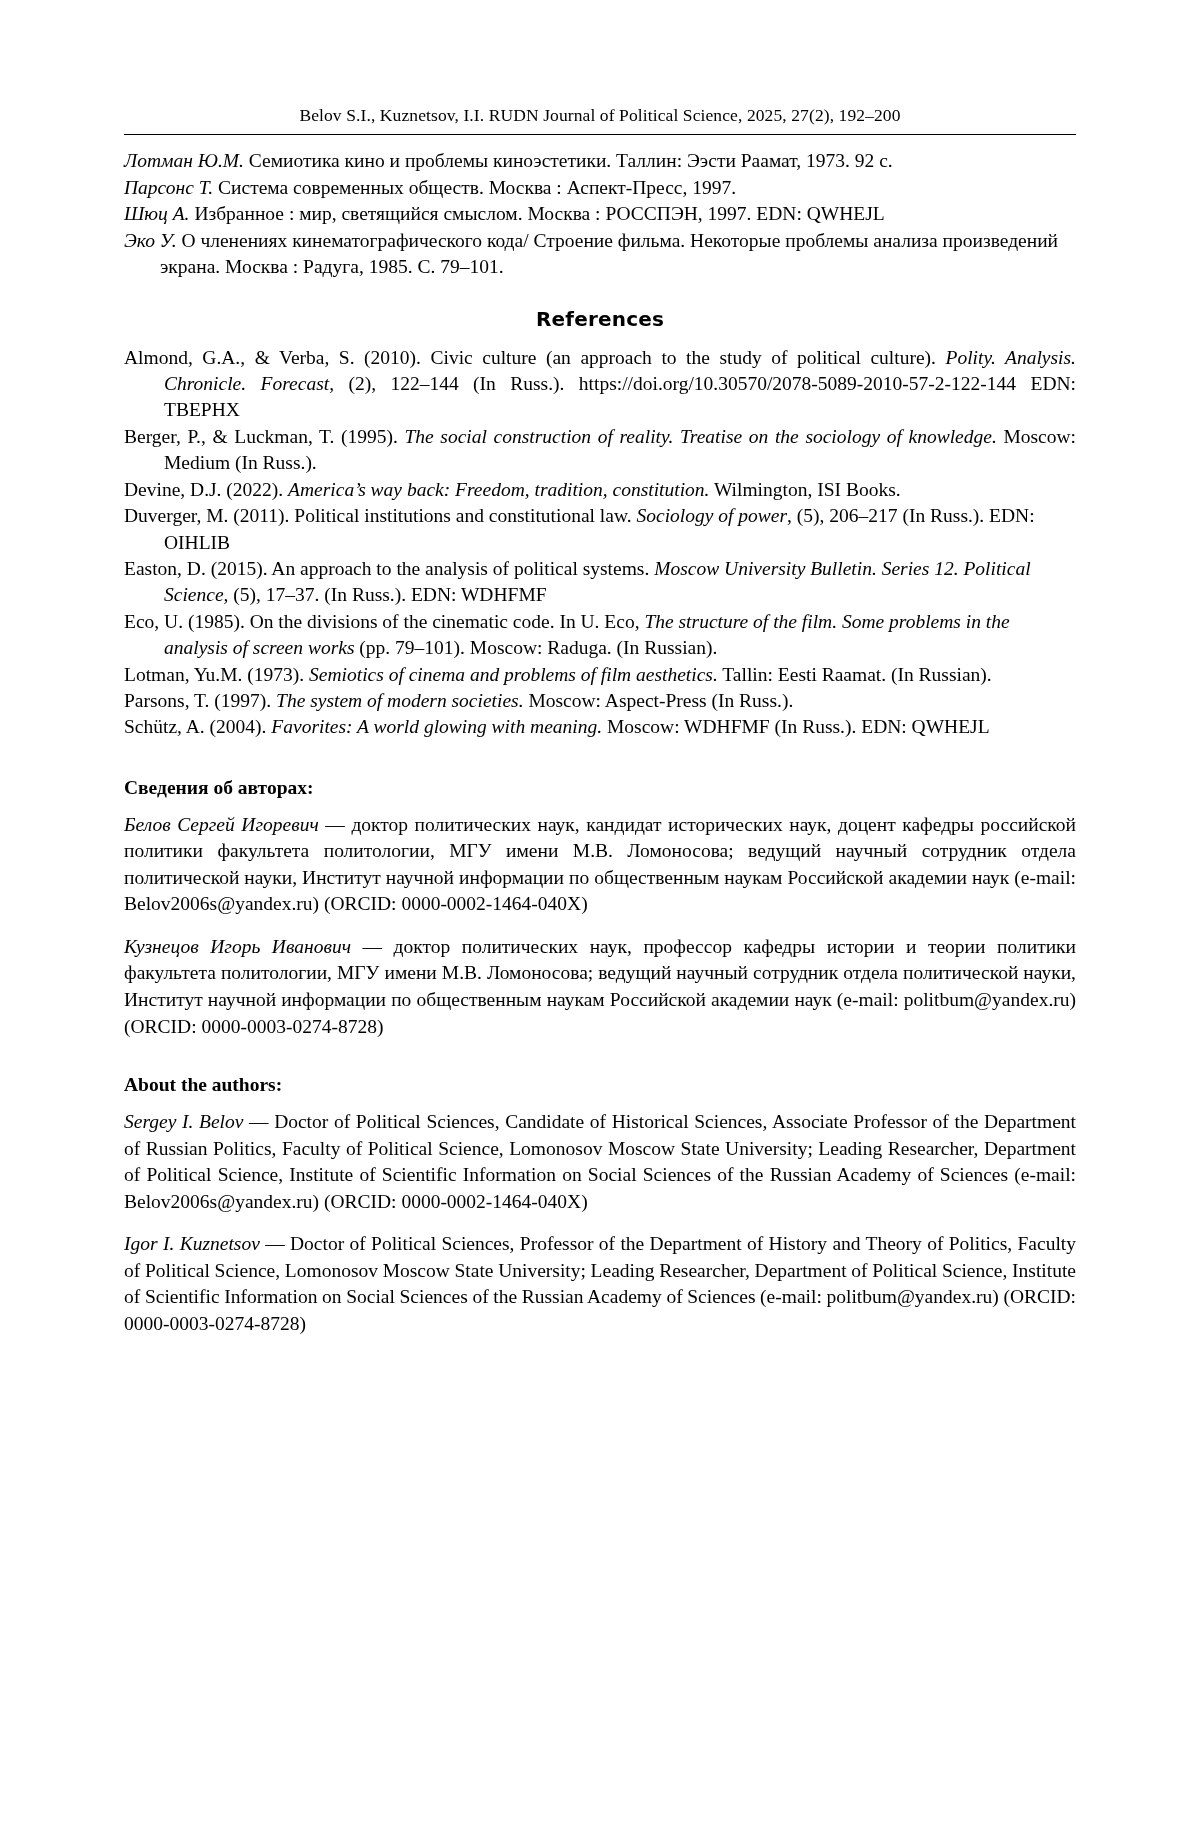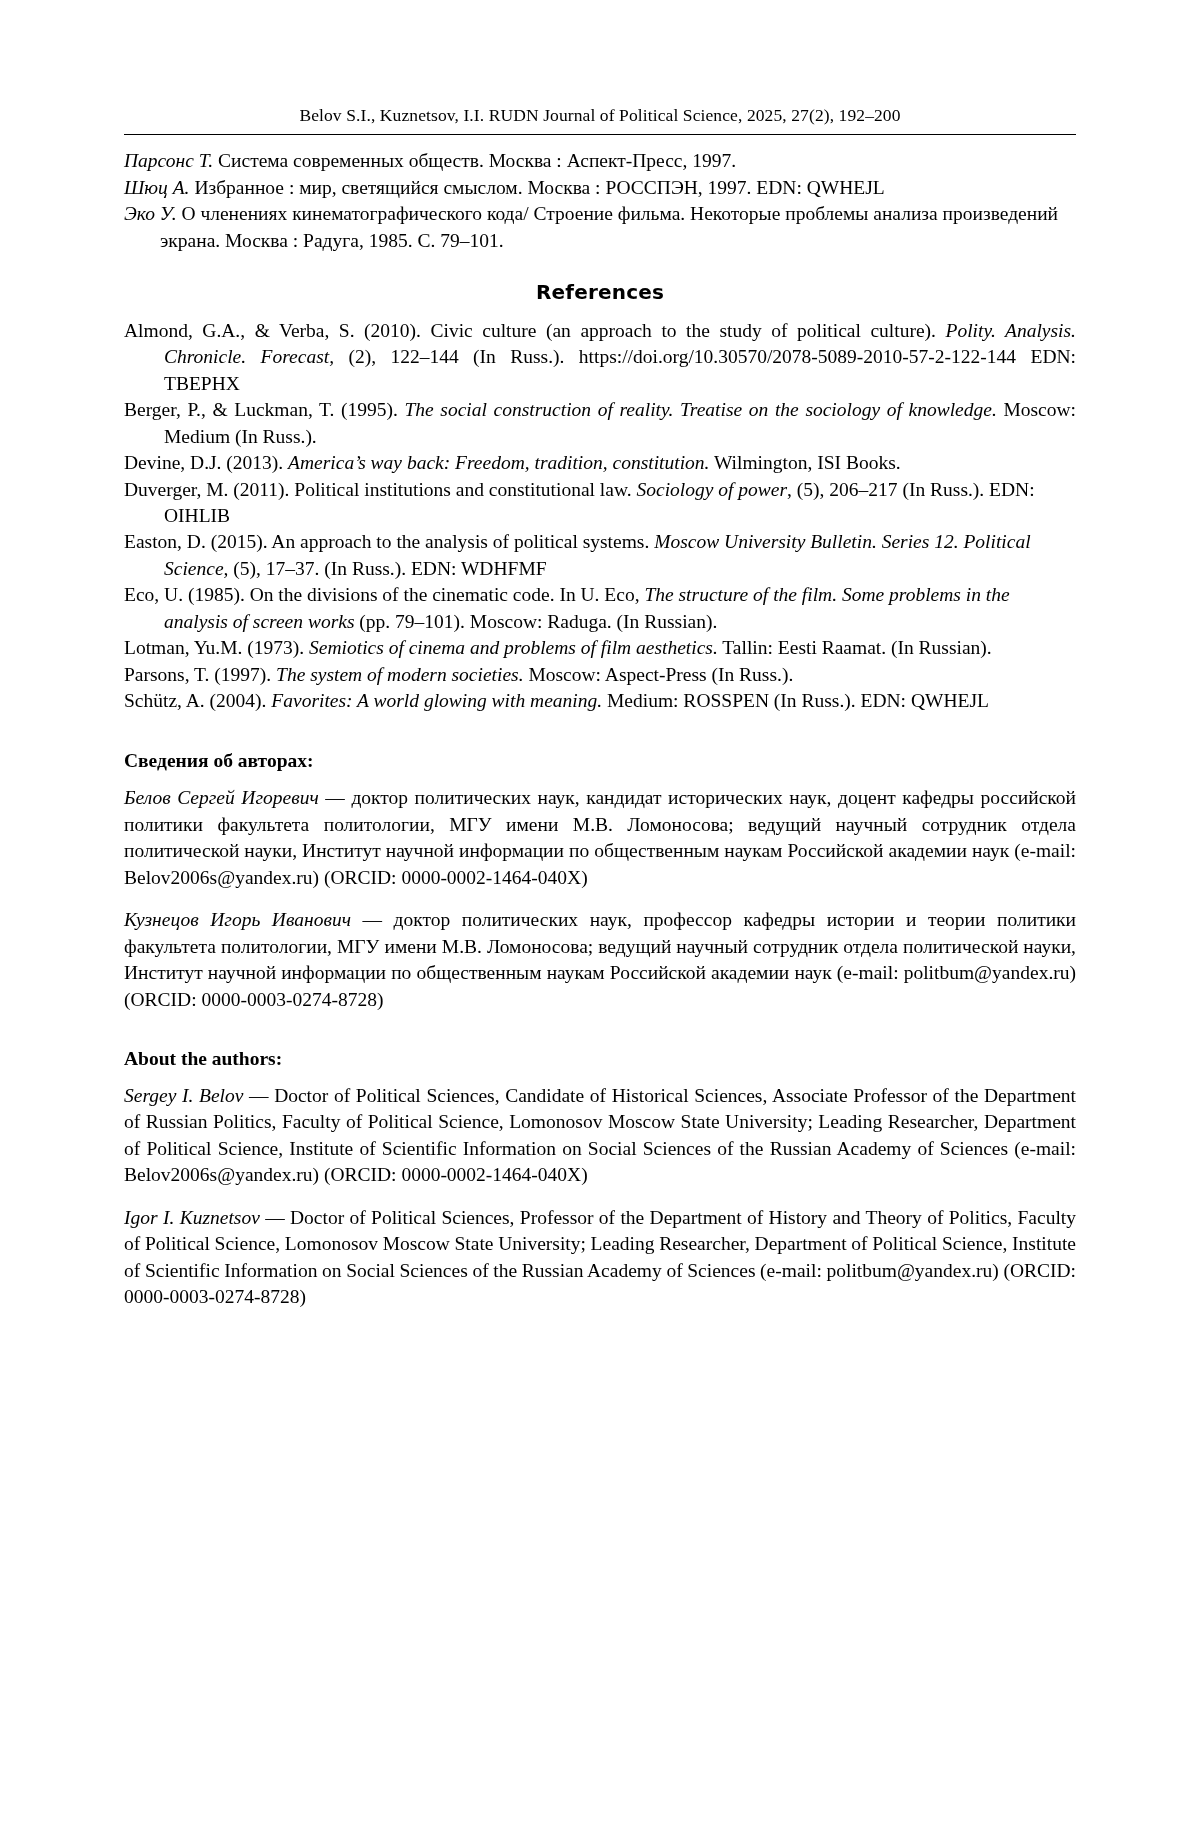--- a/index.html
+++ b/index.html
@@ -96,20 +96,23 @@
 
   <div class="running-head">
     <span>Belov S.I., Kuznetsov, I.I.</span>
     <span class="it">RUDN Journal of Political Science,</span>
     <span>2025, 27(2), 192–200</span>
   </div>
   <div class="rule"></div>
 
   <div class="ru-list">
     <div class="ru-item">
+      <i class="hang">Лотман Ю.М.</i><span> Семиотика кино и проблемы киноэстетики. Таллин: Ээсти Раамат, 1973. 92 с.</span>
+    </div>
+    <div class="ru-item">
       <i class="hang">Парсонс Т.</i><span> Система современных обществ. Москва : Аспект-Пресс, 1997.</span>
     </div>
     <div class="ru-item">
       <i class="hang">Шюц А.</i><span> Избранное : мир, светящийся смыслом. Москва : РОССПЭН, 1997. EDN: QWHEJL</span>
     </div>
     <div class="ru-item">
       <i class="hang">Эко У.</i><span> О членениях кинематографического кода/ Строение фильма. Некоторые проблемы анализа произведений экрана. Москва : Радуга, 1985. С. 79–101.</span>
     </div>
   </div>
 
@@ -119,21 +122,21 @@
 
     <div class="en-item">
       <span>Almond, G.A., &amp; Verba, S. (2010). Civic culture (an approach to the study of political culture). </span><i>Polity. Analysis. Chronicle. Forecast,</i><span> (2), 122–144 (In Russ.). https://doi.org/10.30570/2078-5089-2010-57-2-122-144 EDN: TBEPHX</span>
     </div>
 
     <div class="en-item">
       <span>Berger, P., &amp; Luckman, T. (1995). </span><i>The social construction of reality. Treatise on the sociology of knowledge.</i><span> Moscow: Medium (In Russ.).</span>
     </div>
 
     <div class="en-item nojust">
-      <span>Devine, D.J. (2013). </span><i>America’s way back: Freedom, tradition, constitution.</i><span> Wilmington, ISI Books.</span>
+      <span>Devine, D.J. (2022). </span><i>America’s way back: Freedom, tradition, constitution.</i><span> Wilmington, ISI Books.</span>
     </div>
 
     <div class="en-item nojust">
       <span>Duverger, M. (2011). Political institutions and constitutional law. </span><i>Sociology of power</i><span>, (5), 206–217 (In Russ.). EDN: OIHLIB</span>
     </div>
 
     <div class="en-item nojust">
       <span>Easton, D. (2015). An approach to the analysis of political systems. </span><i>Moscow University Bulletin. Series 12. Political Science,</i><span> (5), 17–37. (In Russ.). EDN: WDHFMF</span>
     </div>
 
@@ -144,21 +147,21 @@
 
     <div class="en-item nojust">
       <span>Lotman, Yu.M. (1973). </span><i>Semiotics of cinema and problems of film aesthetics.</i><span> Tallin: Eesti Raamat. (In Russian).</span>
     </div>
 
     <div class="en-item nojust">
       <span>Parsons, T. (1997). </span><i>The system of modern societies.</i><span> Moscow: Aspect-Press (In Russ.).</span>
     </div>
 
     <div class="en-item">
-      <span>Schütz, A. (2004). </span><i>Favorites: A world glowing with meaning.</i><span> Medium: ROSSPEN (In Russ.). EDN: QWHEJL</span>
+      <span>Schütz, A. (2004). </span><i>Favorites: A world glowing with meaning.</i><span> Moscow: WDHFMF (In Russ.). EDN: QWHEJL</span>
     </div>
 
   </div>
 
   <h3 class="sub">Сведения об авторах:</h3>
 
   <div class="para">
     <i>Белов Сергей Игоревич</i><span> — доктор политических наук, кандидат исторических наук, доцент кафедры российской политики факультета политологии, МГУ имени М.В. Ломоносова; ведущий научный сотрудник отдела политической науки, Институт научной информации по общественным наукам Российской академии наук (e-mail: Belov2006s@yandex.ru) (ORCID: 0000-0002-1464-040X)</span>
   </div>
 

